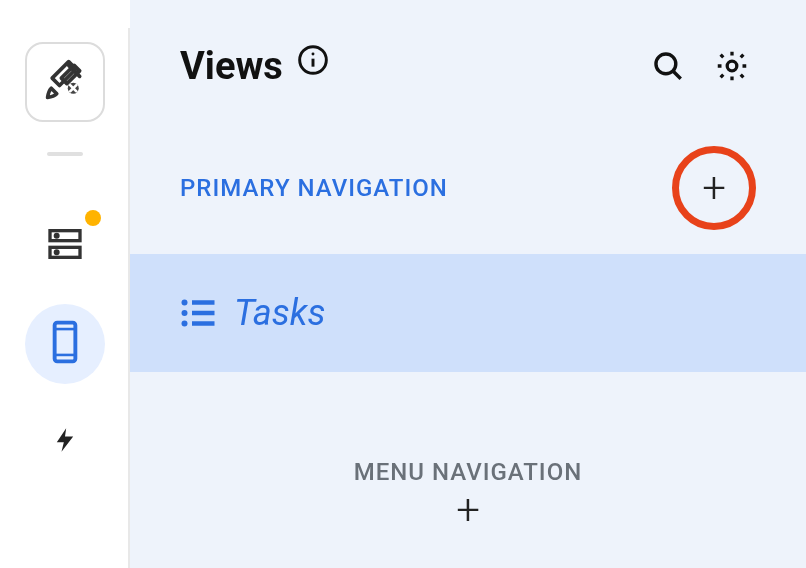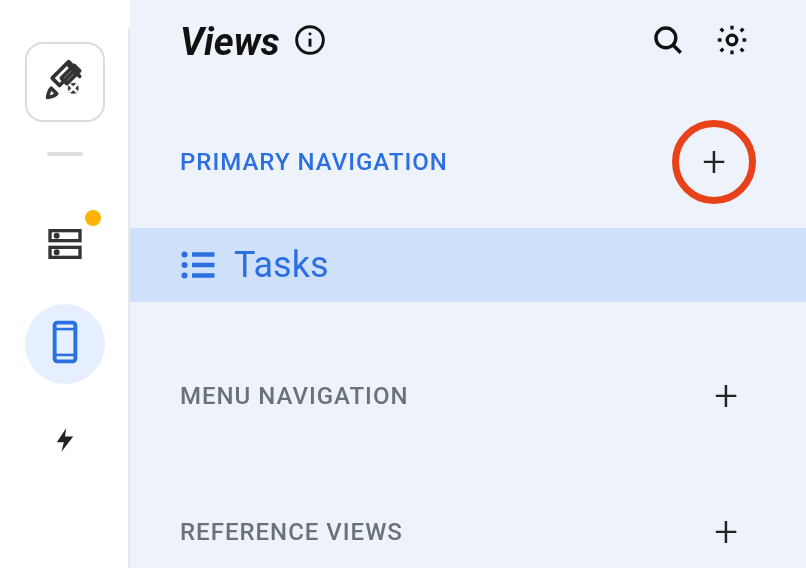--- a/index.html
+++ b/index.html
@@ -10,36 +10,36 @@
     .rail-box {
       width: 80px; height: 80px; border: 2px solid #dcdcdc; border-radius: 18px;
       display: flex; align-items: center; justify-content: center; margin-bottom: 30px;
       background: #fff;
     }
     .rail-sep { width: 36px; height: 4px; background: #e0e0e0; border-radius: 2px; margin-bottom: 50px; }
     .rail-item { width: 80px; height: 80px; display:flex; align-items:center; justify-content:center; position:relative; margin-bottom: 18px; border-radius: 50%; }
     .rail-item.active { background: #e6efff; }
     .dot { position:absolute; top:4px; right:4px; width:16px; height:16px; background:#ffb300; border-radius:50%; }
     .panel { flex:1; background:#eef3fb; display:flex; flex-direction:column; }
-    .panel-header { display:flex; align-items:center; padding: 18px 50px 40px 50px; font-style: italic; }
+    .panel-header { display:flex; align-items:flex-start; padding: 44px 50px 40px 50px; }
     .panel-title { font-size: 38px; font-weight: 700; color:#111; margin-right:14px; }
     .header-spacer { flex:1; }
     .icon-btn { width:48px; height:48px; display:flex; align-items:center; justify-content:center; cursor:pointer; }
     .section { display:flex; align-items:center; padding: 14px 50px; }
     .section-label { font-size: 24px; font-weight: 500; letter-spacing: 1px; }
     .primary .section-label { color: #2b6fe0; }
     .muted .section-label { color: #6a7179; }
     .section-spacer { flex:1; }
     .plus { font-size: 42px; font-weight: 300; color: #222; line-height:1; }
     .primary-plus-wrap { position:relative; width:84px; height:84px; display:flex; align-items:center; justify-content:center; }
     .circle-highlight { position:absolute; inset:0; border:7px solid #e8421a; border-radius:50%; pointer-events:none; }
-    .item-row { background:#cfe0fb; padding: 16px 50px; display:flex; align-items:center; margin-top:10px; margin-bottom:36px; }
+    .item-row { background:#cfe0fb; padding: 38px 50px; display:flex; align-items:center; margin-top:10px; margin-bottom:52px;font-style:italic; }
     .item-label { font-size: 36px; color:#2b6fe0; margin-left:18px; }
     .list-icon { display:flex; align-items:center; }
-    .gap-section { margin-top: 20px; margin-bottom: 40px; }
+    .gap-section { margin-top: 20px; margin-bottom: 40px; flex-direction: column; }
   </style>
 </head>
 <body>
 
 <div class="app">
 
   <div class="rail">
     <div class="rail-box">
       <span>
         <svg width="44" height="44" viewBox="0 0 24 24" fill="none" stroke="#333" stroke-width="2" stroke-linecap="round" stroke-linejoin="round">

